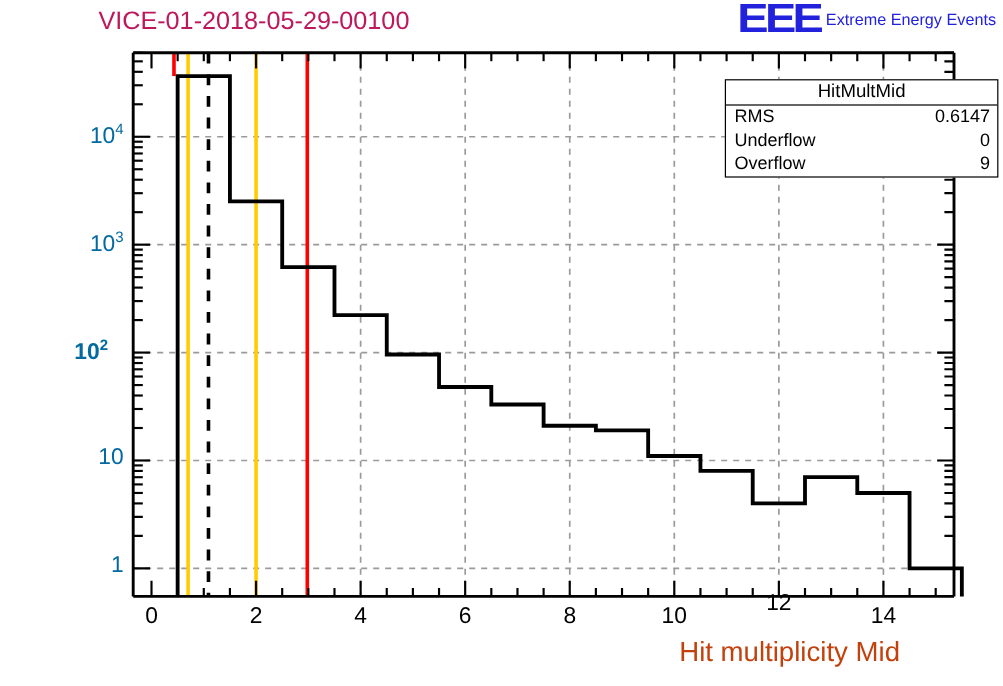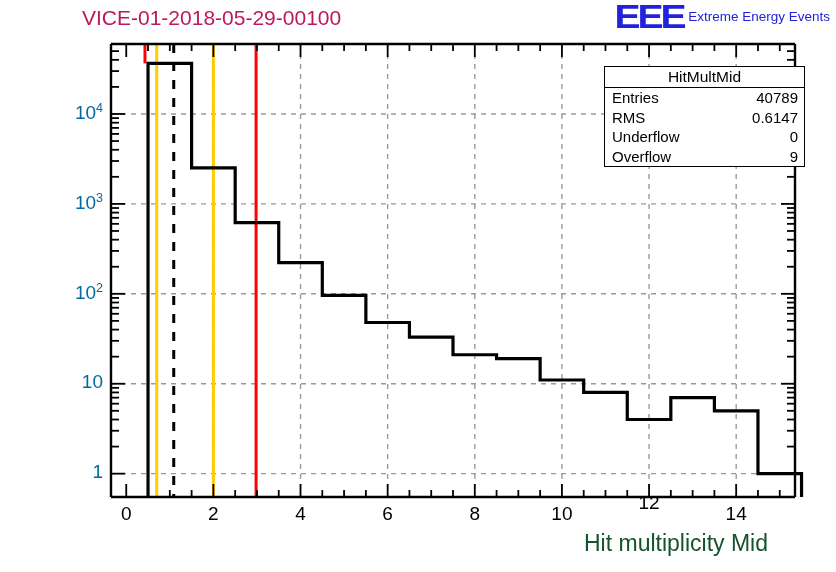--- a/index.html
+++ b/index.html
@@ -49,44 +49,44 @@
   }
   .logo-text span {
     font-size: 13.5px;
     color: #2222dd;
     white-space: nowrap;
     font-family: "Liberation Sans", sans-serif;
   }
   .stats {
     position: absolute;
     left: 604px; top: 66px;
-    width: 201px;
+    width: 228px;
     border: 1px solid #000;
     background: #fff;
     font-size: 15px;
     color: #000;
     box-sizing: border-box;
   }
   .stats-title {
     text-align: center;
     border-bottom: 1px solid #000;
     padding: 1px 0 1px 0;
     font-size: 15.5px;
   }
   .stats-row {
     display: flex;
     justify-content: space-between;
     padding: 0px 6px 0px 7px;
     line-height: 19.5px;
   }
   .axis-title {
     position: absolute;
-    left: 584px; top: 530px;
+    left: 566px; top: 530px;
     font-size: 23px;
-    color: #14532d;
+    color: #c2410c;
     white-space: nowrap;
   }
   .tick-lbl {
     position: absolute;
     font-size: 19px;
     color: #000;
     text-align: center;
   }
   .ytick-lbl {
     position: absolute;
@@ -289,24 +289,20 @@
   </div>
   <div class="logo-text">
     <span>Extreme Energy Events</span>
   </div>
 </div>
 
 <div class="stats">
   <div class="stats-title">HitMultMid</div>
   <div id="stats-rows">
       <div class="stats-row">
-        <span>Entries</span>
-        <span>40789</span>
-      </div>
-      <div class="stats-row">
         <span>RMS</span>
         <span>0.6147</span>
       </div>
       <div class="stats-row">
         <span>Underflow</span>
         <span>0</span>
       </div>
       <div class="stats-row">
         <span>Overflow</span>
         <span>9</span>
@@ -322,16 +318,16 @@
     <div class="tick-lbl" style="left: 280.516px; top: 503px; width: 40px;">4</div>
     <div class="tick-lbl" style="left: 367.65px; top: 503px; width: 40px;">6</div>
     <div class="tick-lbl" style="left: 454.783px; top: 503px; width: 40px;">8</div>
     <div class="tick-lbl" style="left: 541.917px; top: 503px; width: 40px;">10</div>
     <div class="tick-lbl" style="left: 629.051px; top: 492px; width: 40px;">12</div>
     <div class="tick-lbl" style="left: 716.185px; top: 503px; width: 40px;">14</div>
   </div>
 <div id="ylabels">
     <div class="ytick-lbl" style="left: 25px; width: 78px; top: 460.653px;"><span>1</span></div>
     <div class="ytick-lbl" style="left: 25px; width: 78px; top: 370.733px;"><span>10</span></div>
-    <div class="ytick-lbl" style="left: 25px; width: 78px; top: 280.812px;"><span>10</span><sup>2</sup></div>
+    <div class="ytick-lbl" style="left: 12px; width: 78px; top: 280.812px; font-weight: bold;"><span>10</span><sup>2</sup></div>
     <div class="ytick-lbl" style="left: 25px; width: 78px; top: 190.892px;"><span>10</span><sup>3</sup></div>
     <div class="ytick-lbl" style="left: 25px; width: 78px; top: 100.972px;"><span>10</span><sup>4</sup></div>
   </div>
 
 </body></html>

